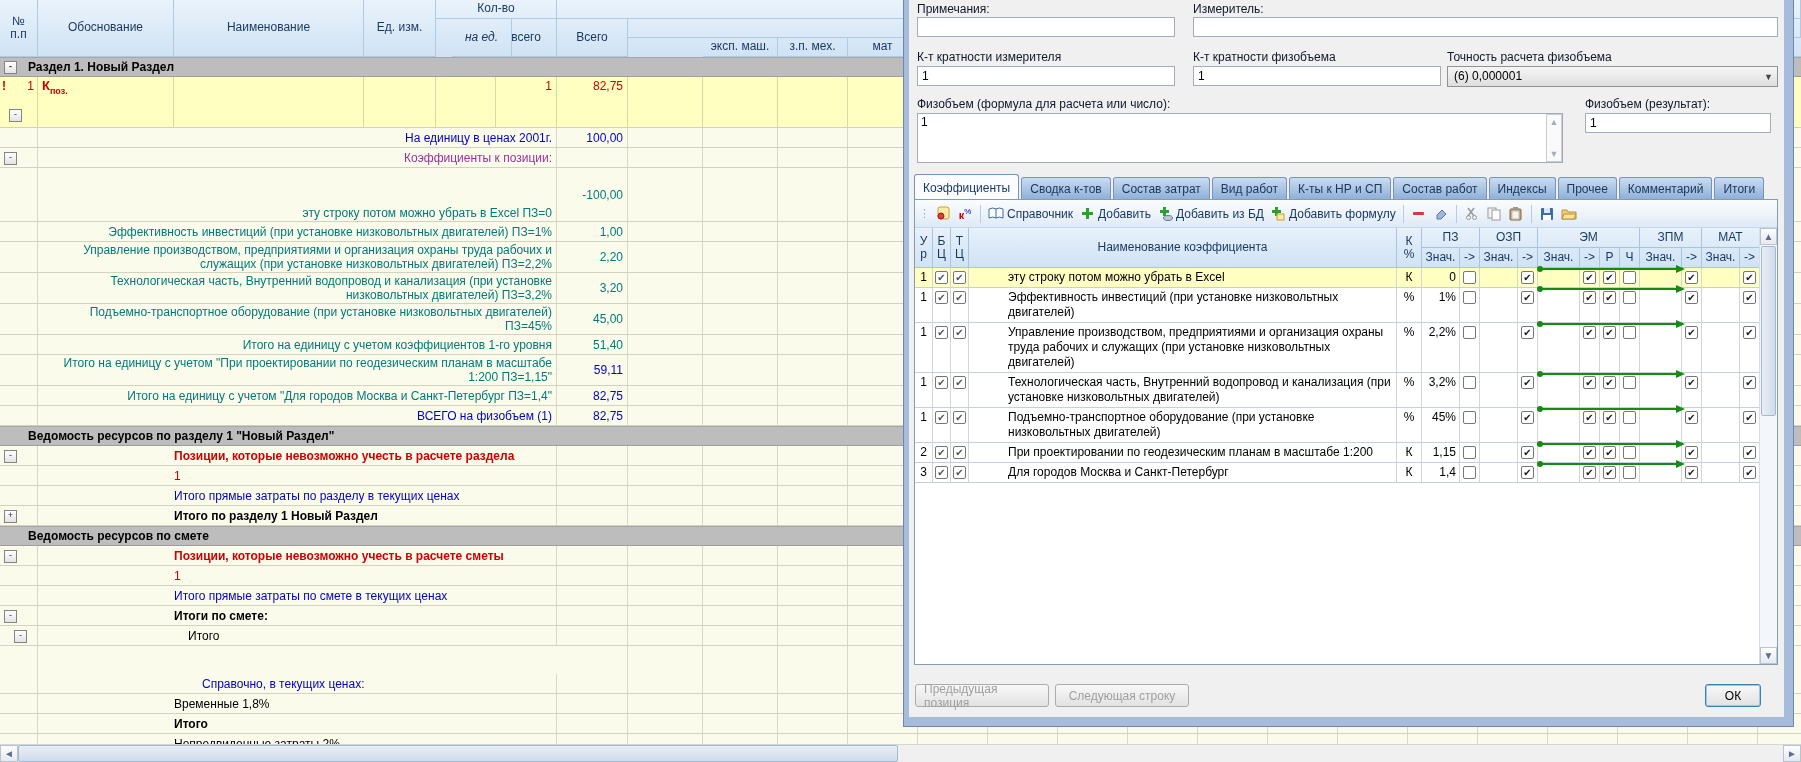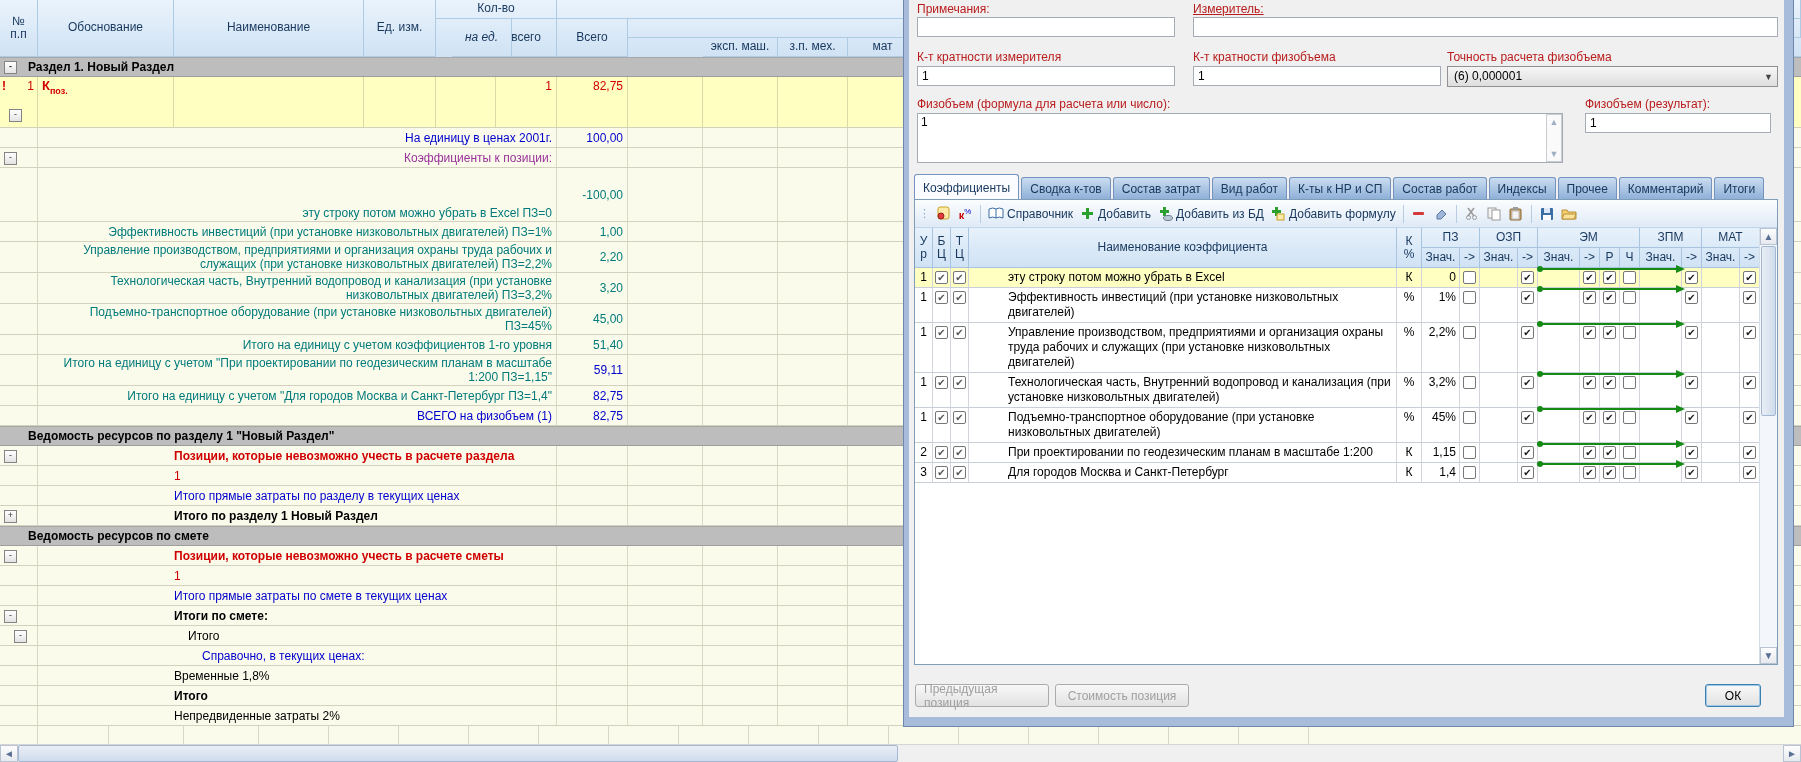--- a/index.html
+++ b/index.html
@@ -26,21 +26,21 @@
   .cL{justify-content:flex-start;text-align:left;}
   
   .hscroll{position:absolute;left:0;top:744px;width:1801px;height:18px;background:#f0f0f0;border-top:1px solid #d5d5d5;display:flex;}
   .sbtn{width:18px;height:17px;background:linear-gradient(#fdfdfd,#e6e9ee);border:1px solid #b9c3d2;box-sizing:border-box;
         color:#5a6f94;font-size:10px;display:flex;align-items:center;justify-content:center;flex:none;}
   .hthumb{height:17px;width:880px;background:linear-gradient(#e9eef5,#cfdcec);border:1px solid #a4b8d4;box-sizing:border-box;border-radius:2px;}
   
   .dialog{position:absolute;left:904px;top:0;width:889px;height:726px;box-sizing:border-box;z-index:10;
           border-left:5px solid #a7bbda;border-right:9px solid #a7bbda;border-bottom:9px solid #a7bbda;
           outline:1px solid #6e87ad;background:#f0f0f0;}
-  .dlabel{position:absolute;color:#b91c1c;white-space:nowrap;}
+  .dlabel{position:absolute;color:#0f172a;white-space:nowrap;}
   .dinput{position:absolute;box-sizing:border-box;height:20px;background:#fff;border:1px solid #a5acb5;padding:1px 4px;
           font:12px "Liberation Sans",sans-serif;}
   .combo{position:absolute;box-sizing:border-box;height:21px;background:linear-gradient(#f6f6f6,#dedede);
          border:1px solid #919191;padding:2px 18px 2px 6px;}
   .combo .arr{position:absolute;right:4px;top:5px;font-size:9px;color:#444;}
   .tarea{position:absolute;box-sizing:border-box;background:#fff;border:1px solid #a5acb5;padding:1px 3px;
          font:12px "Liberation Sans",sans-serif;resize:none;overflow:hidden;}
   .spin{position:absolute;box-sizing:border-box;width:16px;background:#fafafa;border:1px solid #c9cdd2;
         display:flex;flex-direction:column;justify-content:space-between;align-items:center;color:#9fb0c4;font-size:9px;padding:2px 0;}
   
@@ -639,21 +639,21 @@
           <div class="lcell " style="width: 70px; flex: 0 0 auto;"></div>
           <div class="lcell " style="width: 70px; flex: 0 0 auto;"></div>
           <div class="lcell " style="width: 70px; flex: 0 0 auto;"></div>
           <div class="lcell " style="width: 70px; flex: 0 0 auto;"></div>
           <div class="lcell " style="width: 70px; flex: 0 0 auto;"></div>
           <div class="lcell " style="width: 70px; flex: 0 0 auto;"></div>
           <div class="lcell " style="width: 70px; flex: 0 0 auto;"></div>
         </div>
         <div class="lrow">
           <div class="lcell numc"></div>
-          <div class="lcell descc cL" style="padding-left: 164px;">
+          <div class="lcell descc cL" style="padding-left: 164px; margin-top: 28px;">
             <span style="color: rgb(0, 0, 205);">Справочно, в текущих ценах:</span>
           </div>
           <div class="lcell valc"></div>
           <div class="lcell " style="width: 75px; flex: 0 0 auto;"></div>
           <div class="lcell " style="width: 75px; flex: 0 0 auto;"></div>
           <div class="lcell " style="width: 70px; flex: 0 0 auto;"></div>
           <div class="lcell " style="width: 70px; flex: 0 0 auto;"></div>
           <div class="lcell " style="width: 70px; flex: 0 0 auto;"></div>
           <div class="lcell " style="width: 70px; flex: 0 0 auto;"></div>
           <div class="lcell " style="width: 70px; flex: 0 0 auto;"></div>
@@ -768,21 +768,21 @@
     <div class="sbtn">◄</div>
     <div class="hthumb"></div>
     <div style="flex:1"></div>
     <div class="sbtn">►</div>
   </div>
 
   <div class="dialog">
 
     <div class="dlabel" style="left:8px;top:2px;">Примечания:</div>
     <input class="dinput" style="left: 8px; top: 17px; width: 258px;" value="">
-    <div class="dlabel" style="left:284px;top:2px;text-decoration:underline;">Измеритель:</div>
+    <div class="dlabel" style="left:284px;top:2px;">Измеритель:</div>
     <input class="dinput" style="left: 284px; top: 17px; width: 585px;" value="">
 
     <div class="dlabel" style="left:8px;top:50px;">К-т кратности измерителя</div>
     <input class="dinput" style="left: 8px; top: 66px; width: 258px;" value="1">
     <div class="dlabel" style="left:284px;top:50px;">К-т кратности физобъема</div>
     <input class="dinput" style="left: 284px; top: 66px; width: 248px;" value="1">
     <div class="dlabel" style="left:538px;top:50px;">Точность расчета физобъема</div>
     <div class="combo" style="left:538px;top:66px;width:331px;">
       <span>(6) 0,000001</span>
       <span class="arr">▼</span>
@@ -1279,16 +1279,16 @@
         <div class="vscroll">
           <div class="sbtn" style="width:17px;">▲</div>
           <div class="vthumb"></div>
           <div style="flex:1"></div>
           <div class="sbtn" style="width:17px;">▼</div>
         </div>
       </div>
     </div>
 
     <div class="btn disabled" style="left:6px;top:684px;width:134px;">Предыдущая позиция</div>
-    <div class="btn disabled" style="left:146px;top:684px;width:134px;">Стоимость позиция</div>
+    <div class="btn disabled" style="left:146px;top:684px;width:134px;">Следующая строку</div>
     <div class="btn ok" style="left:796px;top:684px;width:56px;">ОК</div>
   </div>
 </div>
 
 </body></html>

